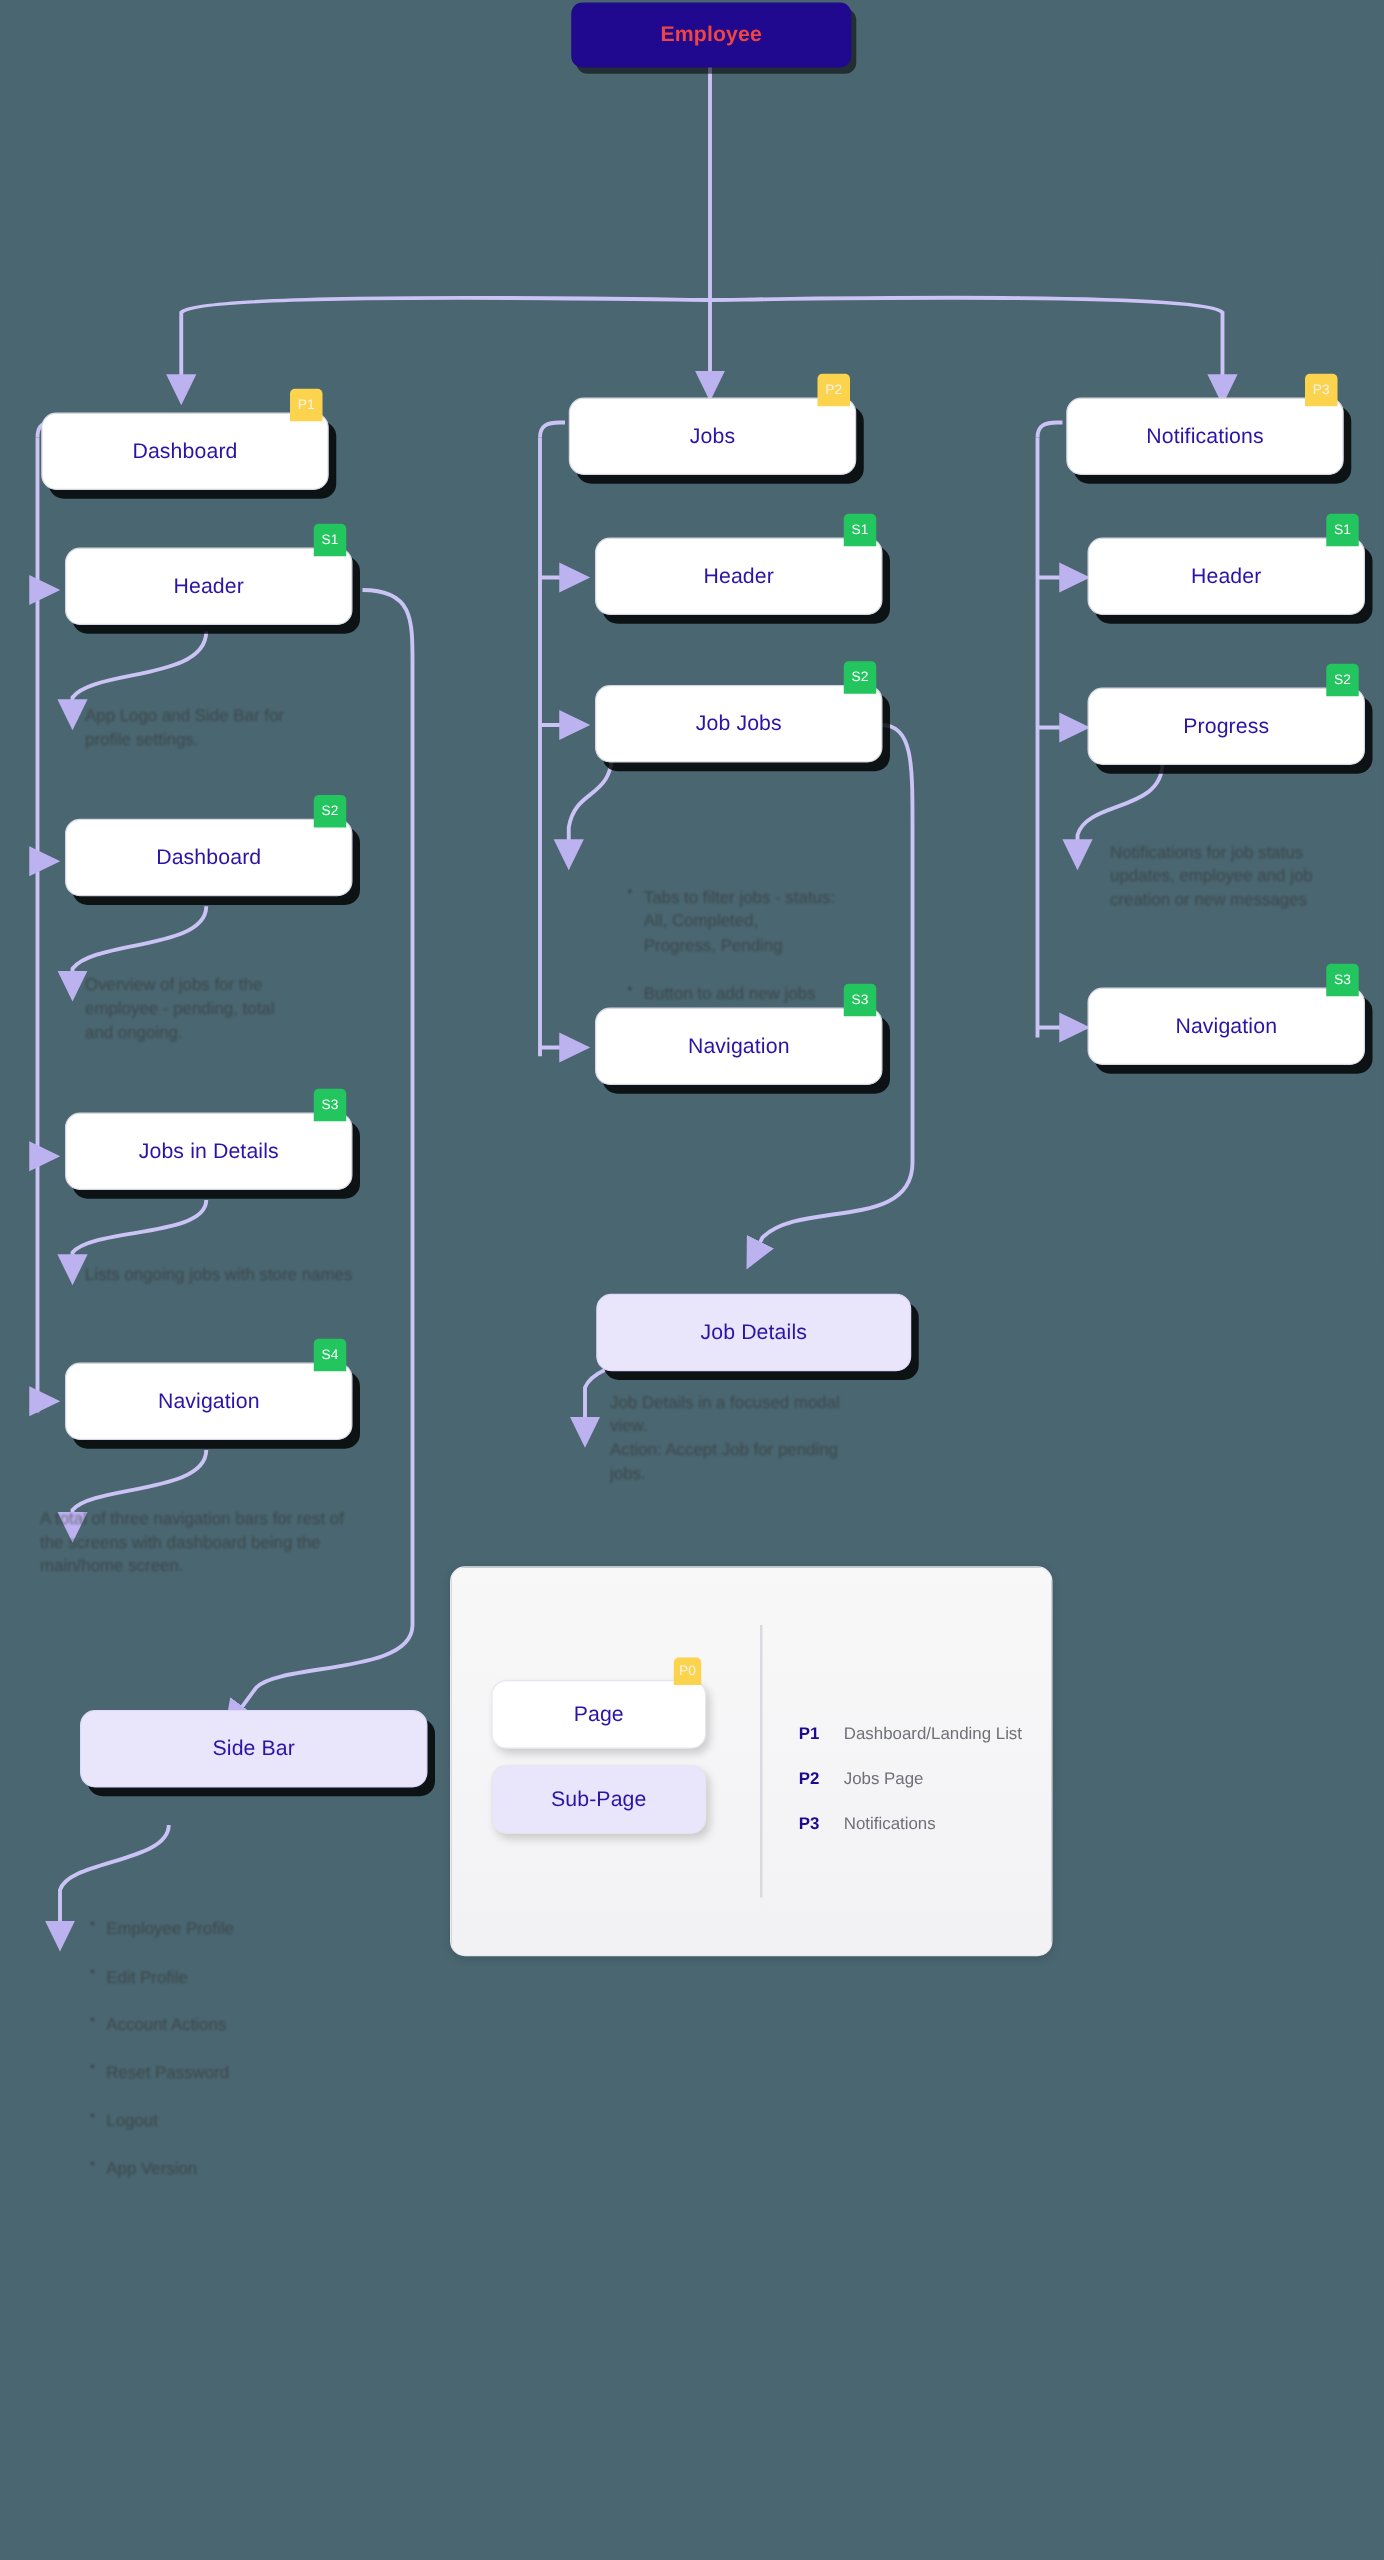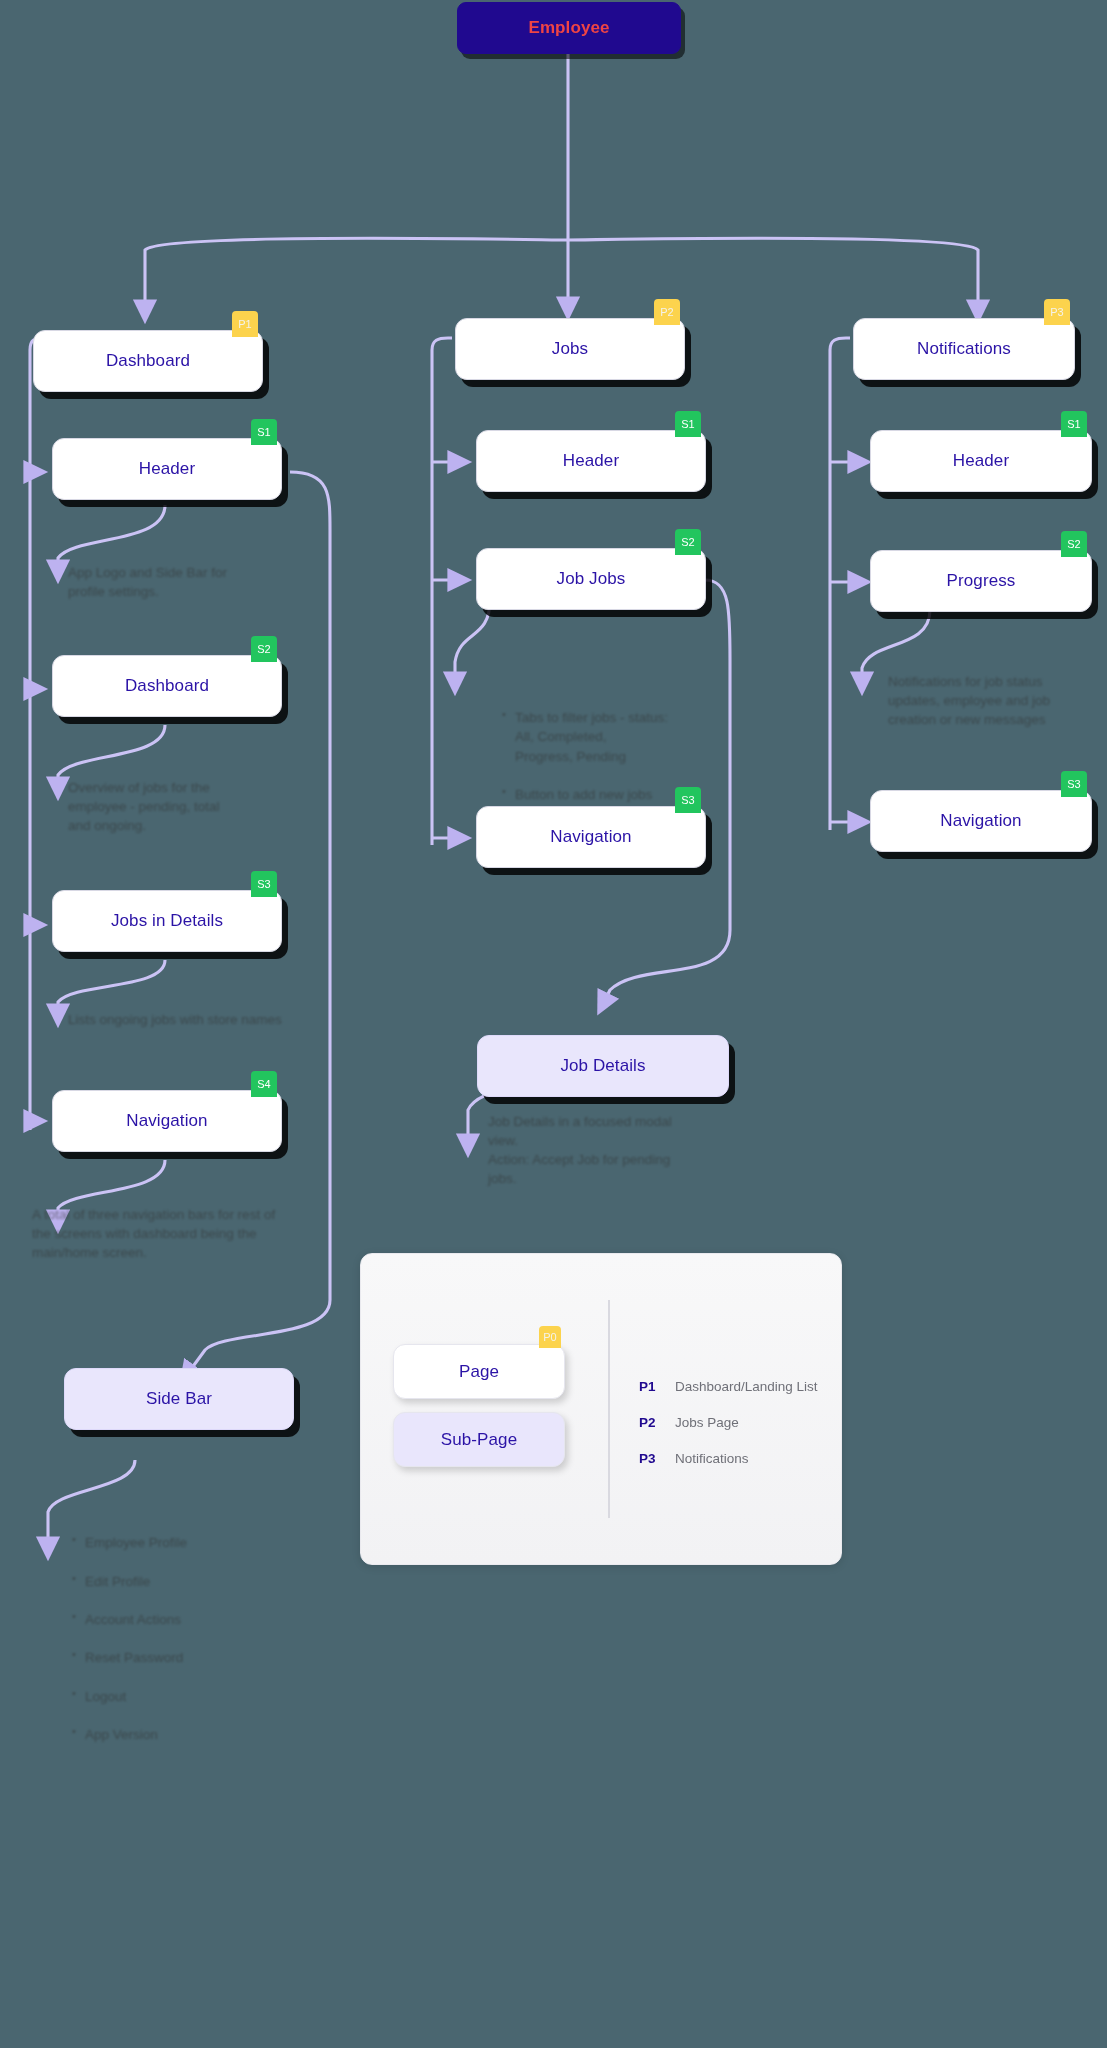--- a/index.html
+++ b/index.html
@@ -184,21 +184,21 @@
   <div class="anno" style="left:68px;top:1010px;width:240px;">Lists ongoing jobs with store names</div>
 
   <div class="node" style="left:52px;top:1090px;width:230px;height:62px;">
     <div class="badge s">S4</div>
     <span>Navigation</span>
   </div>
   <div class="anno" style="left:32px;top:1205px;width:270px;">A total of three navigation bars for rest of
 the screens with dashboard being the
 main/home screen.</div>
 
-  <div class="node sub" style="left:64px;top:1368px;width:230px;height:62px;">
+  <div class="node sub" style="left:64px;top:1368px;width:278px;height:62px;">
     <span>Side Bar</span>
   </div>
   <div class="anno" style="left:70px;top:1495px;width:220px;">
     <ul>
       <li>Employee Profile</li>
       <li>Edit Profile</li>
       <li>Account Actions</li>
       <li>Reset Password</li>
       <li>Logout</li>
       <li>App Version</li>

